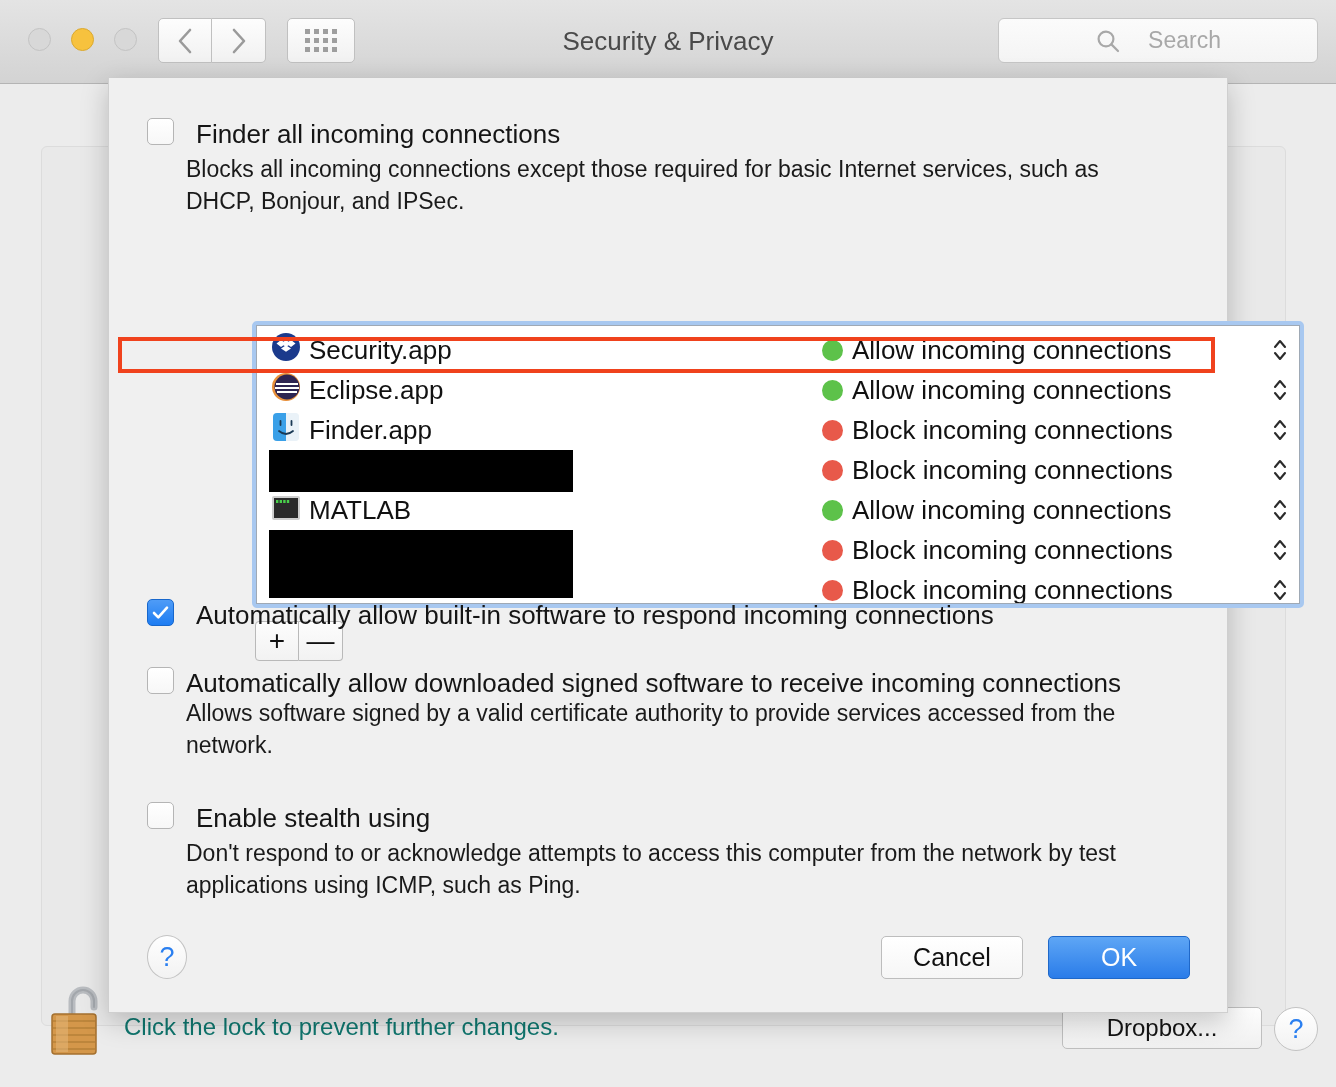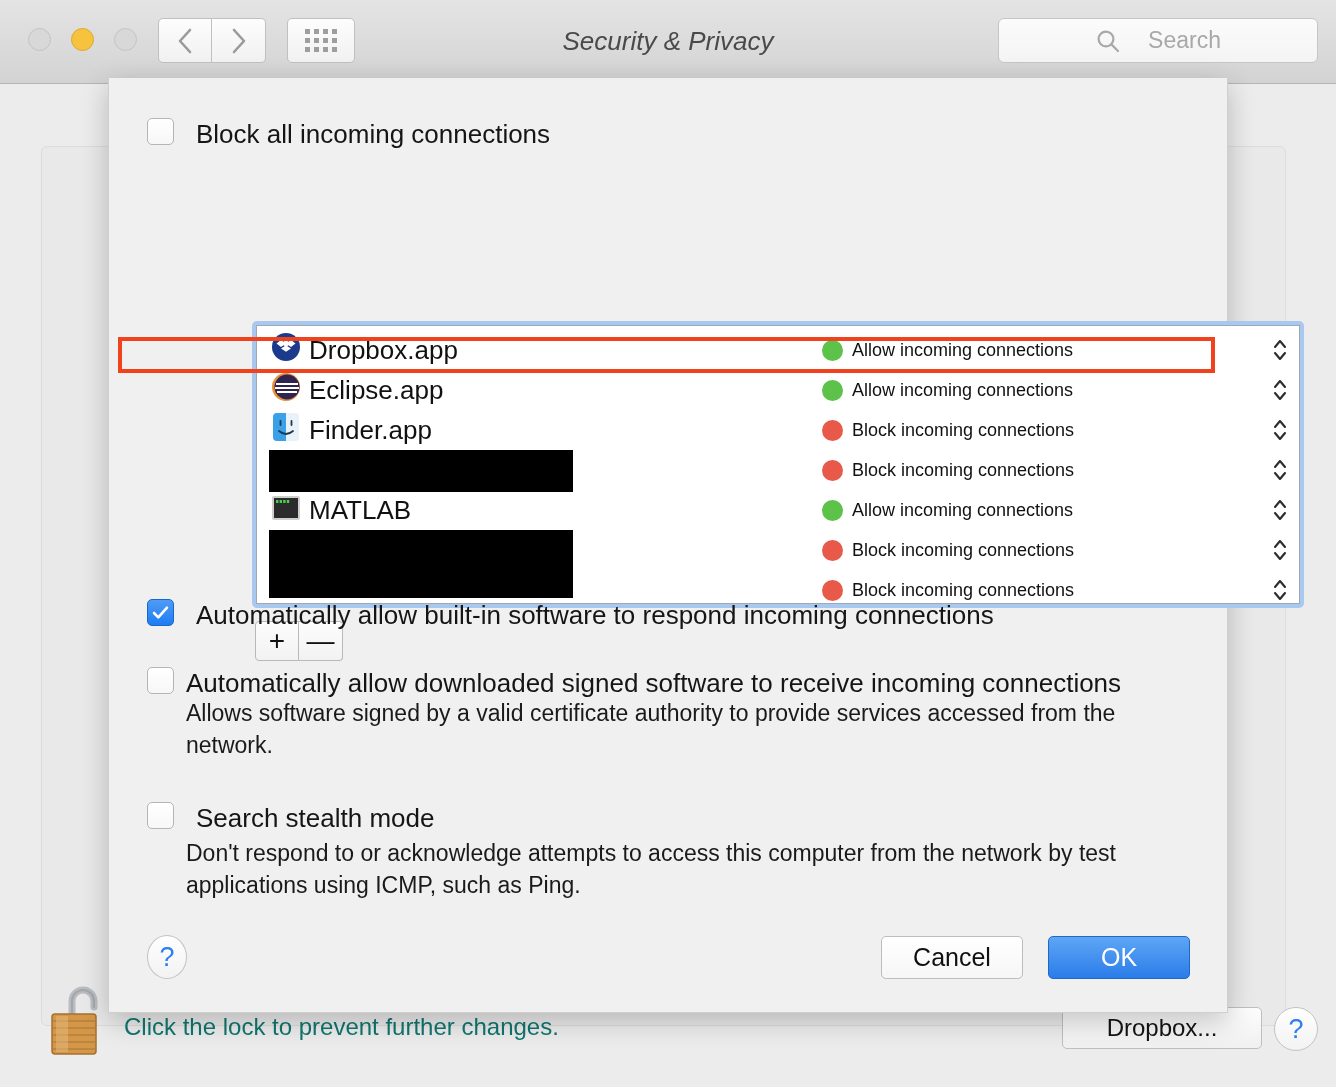--- a/index.html
+++ b/index.html
@@ -38,21 +38,21 @@
     position: absolute; left: 287px; top: 18px; width: 68px; height: 45px;
     background: linear-gradient(to bottom, #fdfdfd, #f1f1f1);
     border: 1px solid #c0c0c0; border-radius: 5px;
     display: flex; align-items: center; justify-content: center;
   }
   .dots { display: grid; grid-template-columns: repeat(4, 5px); grid-gap: 4px; }
   .dots i { width: 5px; height: 5px; background: #9e9e9e; display: block; }
 
   .wintitle {
     position: absolute; left: 0; top: 26px; width: 1336px;
-    text-align: center; font-size: 26px; color: #4a4a4a; font-style: italic;
+    text-align: center; font-size: 26px; color: #4a4a4a;
   }
 
   .searchfield {
     position: absolute; right: 18px; top: 18px; width: 320px; height: 45px;
     background: linear-gradient(to bottom, #fbfbfb, #f4f4f4);
     border: 1px solid #c6c6c6; border-radius: 6px;
     display: flex; align-items: center; justify-content: center; gap: 27px;
   }
   .searchfield .ph { font-size: 23px; color: #a8a8a8; }
 
@@ -131,21 +131,21 @@
   .appicon { position: absolute; left: 14px; width: 30px; height: 30px; }
   .appname {
     position: absolute; left: 52px; font-size: 26px; color: #111; white-space: nowrap;
   }
   .status-dot {
     position: absolute; left: 565px; width: 21px; height: 21px; border-radius: 50%;
   }
   .status-dot.allow { background: #5dc24a; }
   .status-dot.block { background: #e8594a; }
   .status-text {
-    position: absolute; left: 595px; font-size: 18px; color: #111; white-space: nowrap;
+    position: absolute; left: 595px; font-size: 26px; color: #111; white-space: nowrap;
   }
   .stepper { position: absolute; left: 1013px; width: 20px; height: 30px; }
   .redact {
     position: absolute; left: 12px; width: 304px; height: 42px; background: #000;
   }
 
   
   .annot {
     position: absolute; left: 118px; top: 337px; width: 1097px; height: 36px;
     border: 4px solid #f0421d; pointer-events: none;
@@ -260,35 +260,36 @@
       <div class="lock-text">Click the lock to prevent further changes.</div>
       <div class="advanced-btn">Dropbox...</div>
       <div class="help-round">?</div>
     </div>
   </div>
 
   <div class="sheet">
 
     <div class="cb-row" style="left:38px; top:40px; gap:22px;">
       <span class="checkbox"></span>
-      <span class="cb-label" style="padding-top:3px;">Block all incoming connections</span>
-    </div>
+      <span class="cb-label" style="padding-top:3px;">Finder all incoming connections</span>
+    </div>
+    <div class="desc" style="left:77px; top:76px; width:970px;">Blocks all incoming connections except those required for basic Internet services,  such as DHCP, Bonjour, and IPSec.</div>
 
     <div class="listwrap">
       <div class="listinner">
 
         <div class="row" style="top:4px;">
           <svg class="appicon" style="top:2px;" viewBox="0 0 30 30">
             <circle cx="15" cy="15" r="14" fill="#1b3a8c"></circle>
             <path d="M15 8 L10 11.5 L15 15 L20 11.5 Z" fill="#fff"></path>
             <path d="M5.5 11.5 L10 8 L15 11.5 L10 15 Z" fill="#fff"></path>
             <path d="M20 8 L24.5 11.5 L20 15 L15 11.5 Z" fill="#fff"></path>
             <path d="M10 16.5 L15 19.8 L20 16.5 L15 13.3 Z" fill="#fff"></path>
           </svg>
-          <span class="appname">Dropbox.app</span>
+          <span class="appname">Security.app</span>
           <span class="status-dot allow" style="top:10px;"></span>
           <span class="status-text">Allow incoming connections</span>
           <svg class="stepper" style="top:5px;" viewBox="0 0 20 30">
             <polyline points="5,12 10,6 15,12" fill="none" stroke="#2b2b2b" stroke-width="2.1" stroke-linecap="round" stroke-linejoin="round"></polyline>
             <polyline points="5,18 10,24 15,18" fill="none" stroke="#2b2b2b" stroke-width="2.1" stroke-linecap="round" stroke-linejoin="round"></polyline>
           </svg>
         </div>
 
         <div class="row" style="top:4px;">
           <svg class="appicon" style="top:2px;" viewBox="0 0 30 30">
@@ -395,21 +396,21 @@
     </div>
 
     <div class="cb-row" style="left:38px; top:589px; gap:12px;">
       <span class="checkbox"></span>
       <span class="cb-label" style="padding-top:3px;">Automatically allow downloaded signed software to receive incoming connections</span>
     </div>
     <div class="desc" style="left:77px; top:620px; width:990px;">Allows software signed by a valid certificate authority to provide services accessed from the network.</div>
 
     <div class="cb-row" style="left:38px; top:724px; gap:22px;">
       <span class="checkbox"></span>
-      <span class="cb-label" style="padding-top:3px;">Search stealth mode</span>
+      <span class="cb-label" style="padding-top:3px;">Enable stealth using</span>
     </div>
     <div class="desc" style="left:77px; top:760px; width:990px;">Don't respond to or acknowledge attempts to access this computer from the network by test applications using ICMP, such as Ping.</div>
 
     <div class="help-oval" style="left:38px; top:857px;">?</div>
     <div class="btn-cancel" style="left:772px; top:858px;">Cancel</div>
     <div class="btn-ok" style="left:939px; top:858px;">OK</div>
 
   </div>
 
   <div class="annot"></div>

